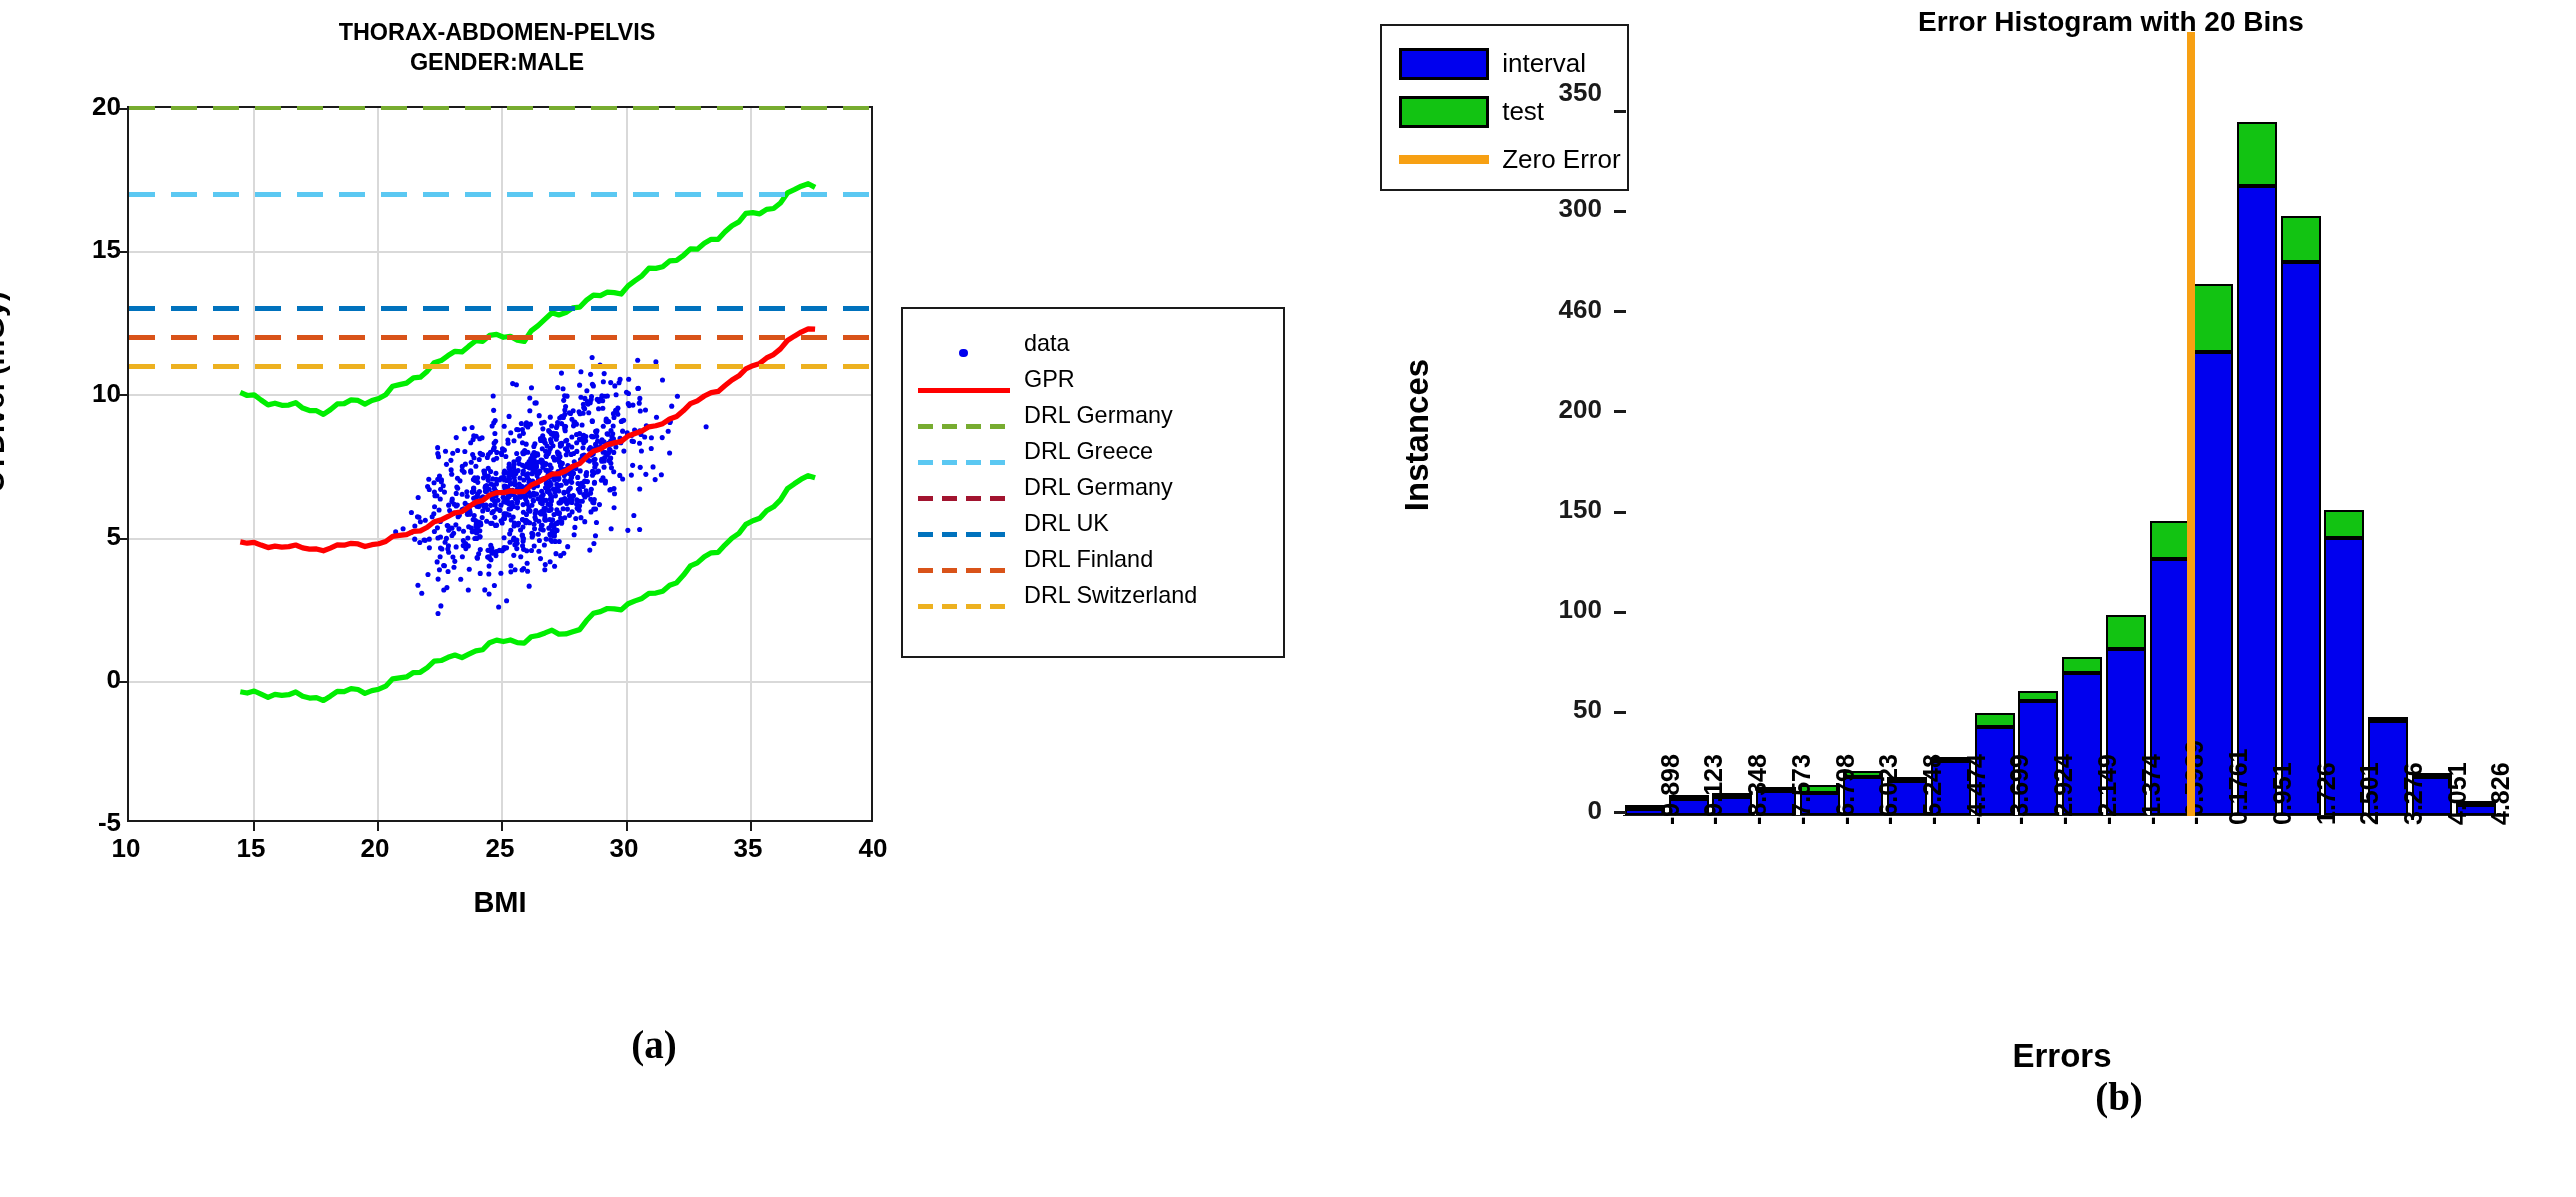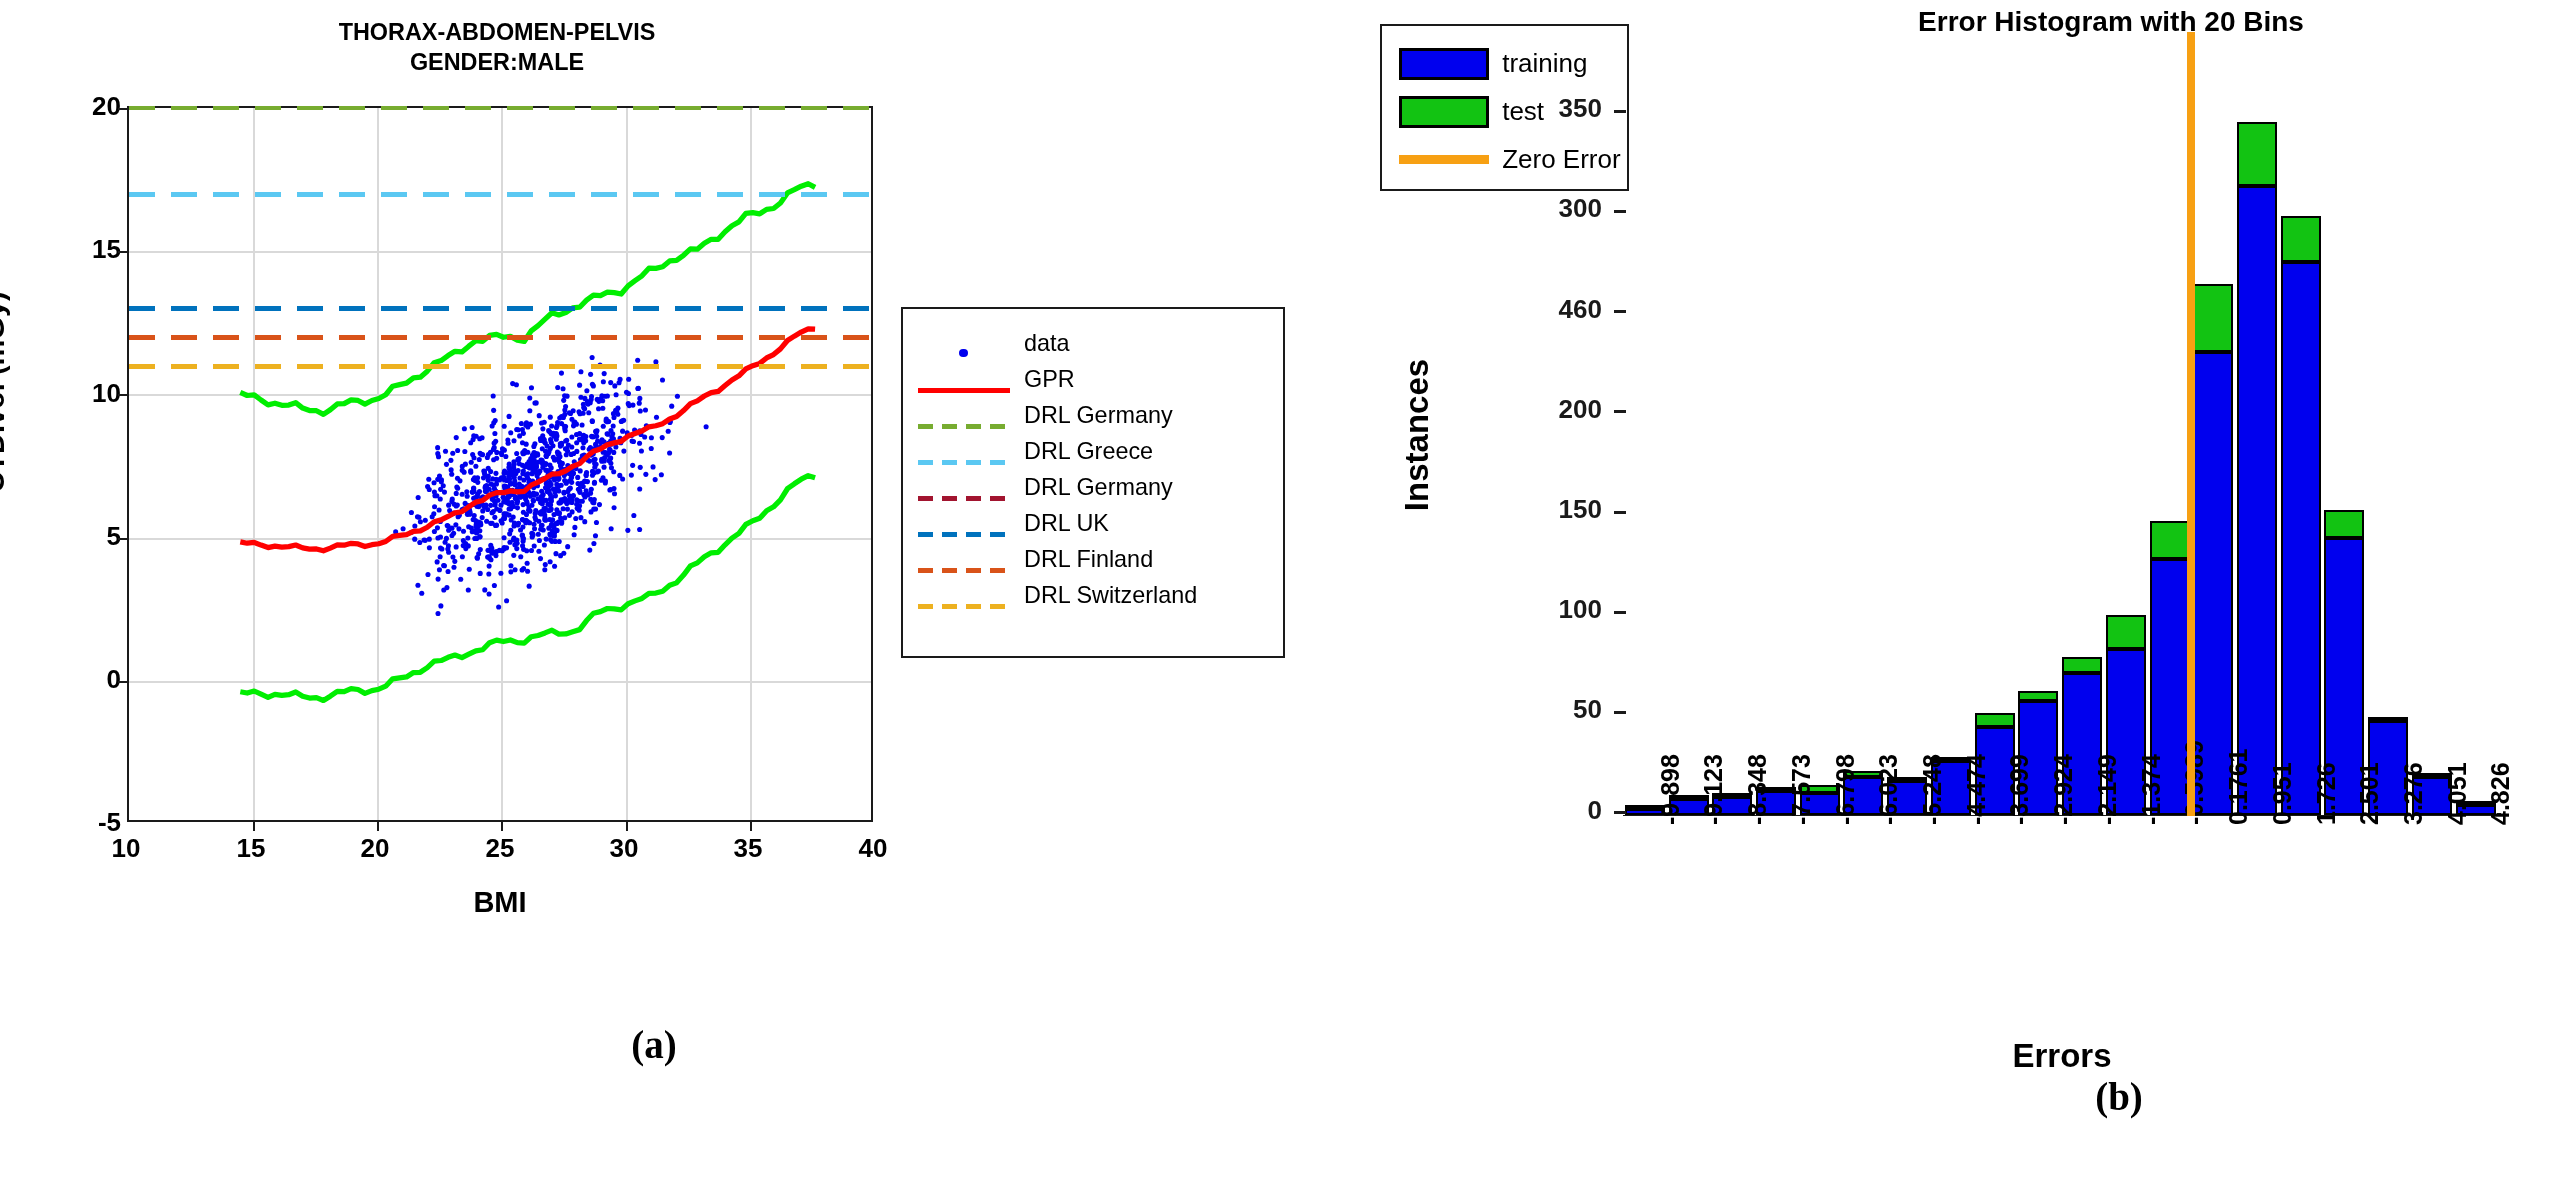--- a/index.html
+++ b/index.html
@@ -1390,21 +1390,21 @@
       </div>
       <div class="bar" style="left: 833px; width: 40px; height: 12px;">
         <div class="seg-train" style="height: 10px; background: rgb(0, 0, 238);"></div>
         <div class="seg-test" style="bottom: 10px; height: 2px; background: rgb(18, 195, 18);"></div>
       </div>
     </div>
 
   <div id="b-legend">
     <div class="bl-row">
       <span class="bl-swatch" style="background:#0000ee"></span>
-      <span class="bl-txt">training</span>
+      <span class="bl-txt">interval</span>
     </div>
     <div class="bl-row">
       <span class="bl-swatch" style="background:#12c312"></span>
       <span class="bl-txt">test</span>
     </div>
     <div class="bl-row">
       <span class="bl-lineswatch"></span>
       <span class="bl-txt">Zero Error</span>
     </div>
   </div>
@@ -1438,16 +1438,16 @@
     <div class="b-ytick-lbl" style="left: 162px; top: 594px;">100</div>
     <div class="b-ytick-mark" style="top: 611px; left: 287px;"></div>
     <div class="b-ytick-lbl" style="left: 162px; top: 494px;">150</div>
     <div class="b-ytick-mark" style="top: 511px; left: 287px;"></div>
     <div class="b-ytick-lbl" style="left: 162px; top: 394px;">200</div>
     <div class="b-ytick-mark" style="top: 410px; left: 287px;"></div>
     <div class="b-ytick-lbl" style="left: 162px; top: 294px;">460</div>
     <div class="b-ytick-mark" style="top: 310px; left: 287px;"></div>
     <div class="b-ytick-lbl" style="left: 162px; top: 193px;">300</div>
     <div class="b-ytick-mark" style="top: 210px; left: 287px;"></div>
-    <div class="b-ytick-lbl" style="left: 162px; top: 93px;">350</div>
+    <div class="b-ytick-lbl" style="left: 162px; top: 77px;">350</div>
     <div class="b-ytick-mark" style="top: 110px; left: 287px;"></div>
   </div>
 
 
 </body></html>

